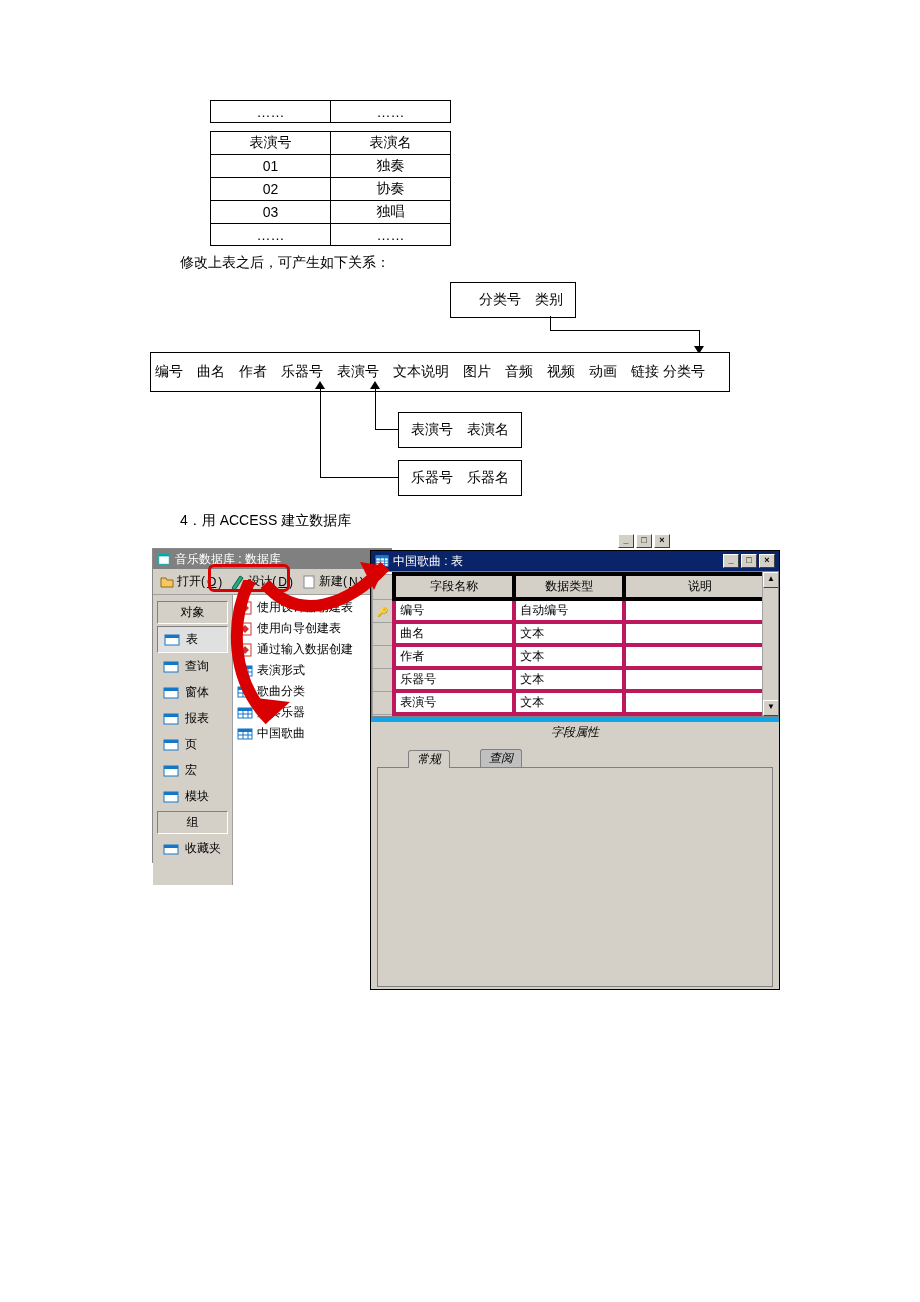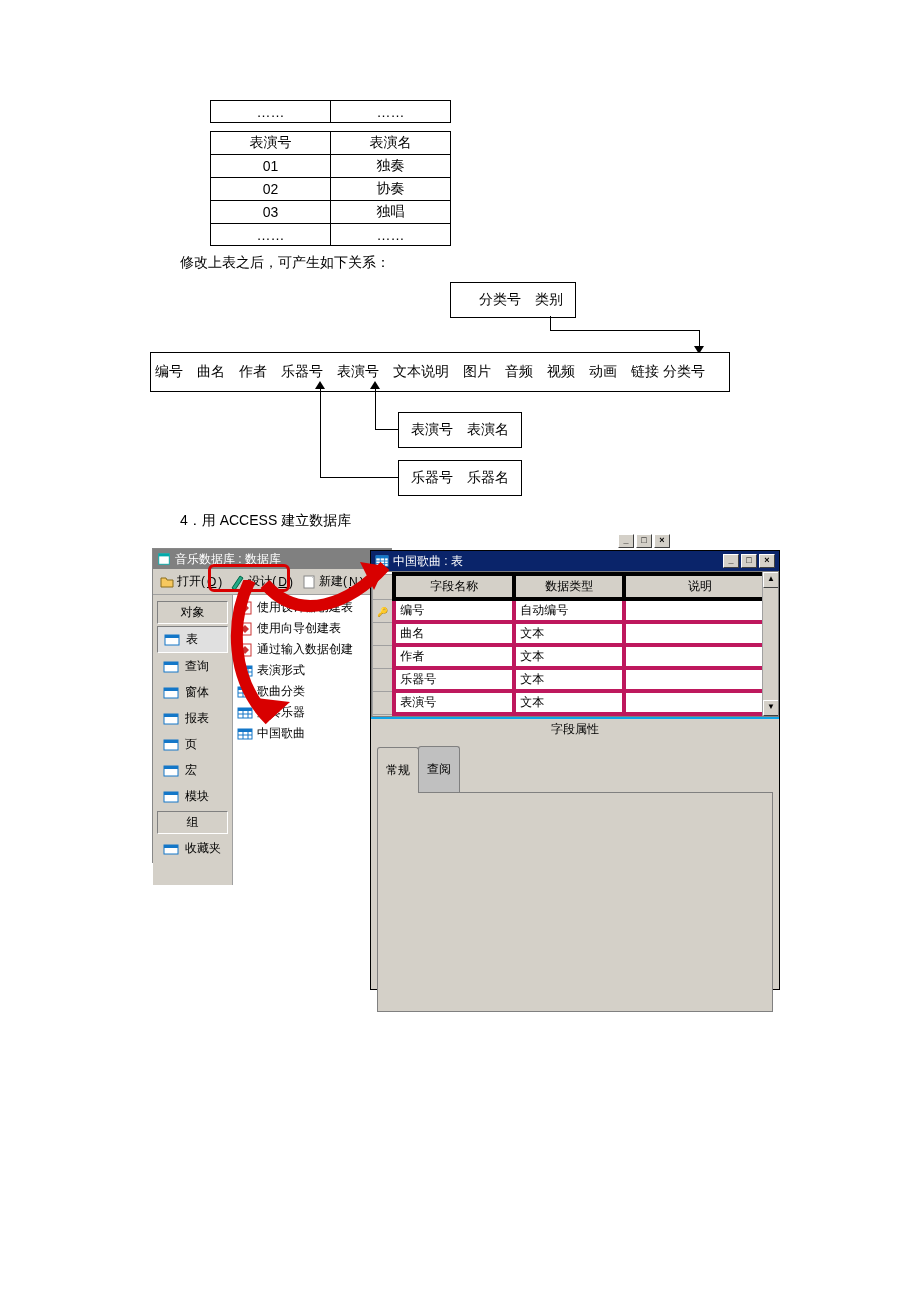--- a/index.html
+++ b/index.html
@@ -232,40 +232,42 @@
   }
   .scroll-btn {
     position: absolute; left: 0; width: 16px; height: 16px;
     background: #d4d0c8;
     border: 1px solid #fff;
     border-right-color: #404040;
     border-bottom-color: #404040;
     font-size: 8px; text-align: center; line-height: 12px;
   }
   .field-props {
-    border-top: 2px solid #0ea5e9;
+    border-top: 5px solid #0ea5e9;
+    font-style: italic;
   }
   .fp-header {
     text-align: center;
     font-size: 12px;
     background: #d4d0c8;
     padding: 2px 0;
   }
   .fp-tabs {
     display: flex;
     padding: 6px 6px 0 6px;
     font-size: 12px;
   }
   .fp-tab {
     border: 1px solid #808080;
     border-bottom: none;
     background: #d4d0c8;
-    padding: 14px 8px;
+    padding: 0 8px;
     margin-right: -1px;
     border-radius: 3px 3px 0 0;
+    margin-left: 31px;
   }
   .fp-tab.active { background: #d4d0c8; position: relative; top: 1px; }
   .fp-tab:not(.active) { background: #c0c0c0; }
   .fp-body {
     border: 1px solid #808080;
     background: #d4d0c8;
     margin: 0 6px 6px 6px;
     height: 220px;
   }
 

